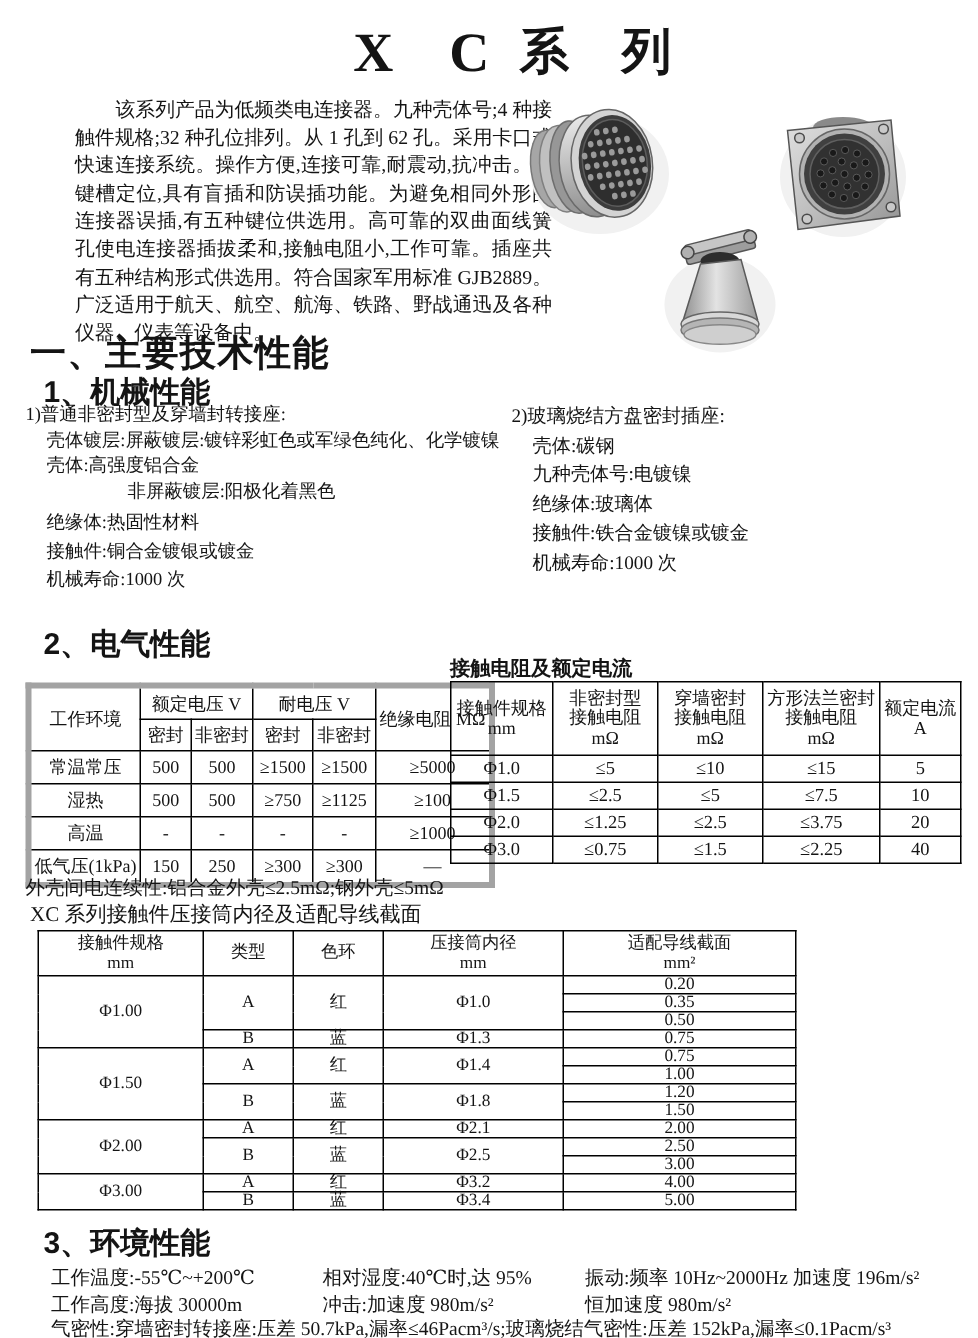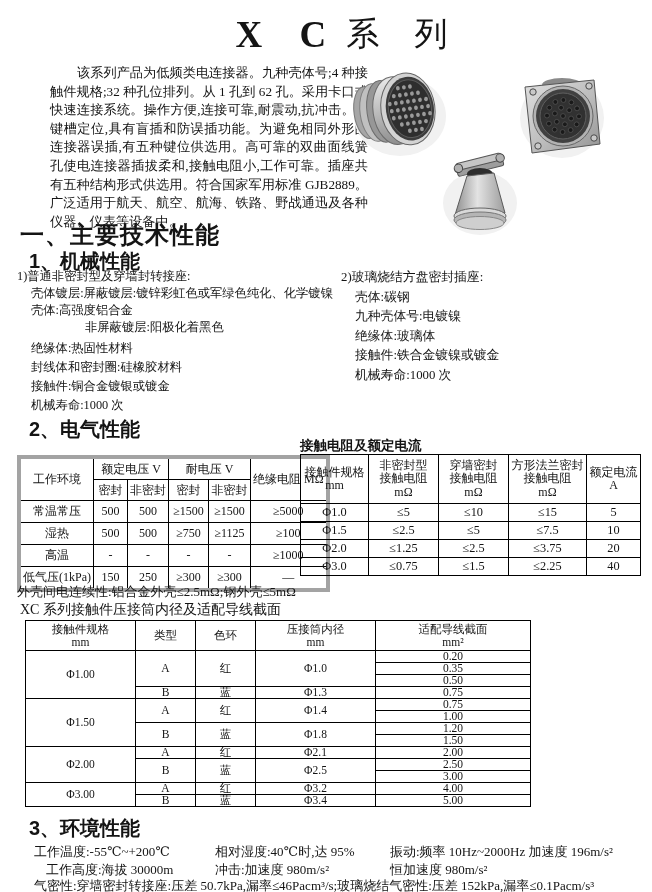--- a/index.html
+++ b/index.html
@@ -3,21 +3,21 @@
 <meta charset="utf-8">
 <style>
   html,body { margin:0; padding:0; background:#ffffff; }
   #page {
     position:relative; width:652px; height:892px; background:#fff;
     font-family:"Liberation Serif","DejaVu Serif",serif; color:#141414; overflow:hidden;
   }
   
   .title { position:absolute; top:12px; left:0; width:100%; text-align:center; white-space:nowrap; }
   .t-latin { font-family:"Liberation Serif",serif; font-size:37px; font-weight:600; letter-spacing:14px;margin-left:44px; }
-  .t-cjk { font-family:"Liberation Sans","DejaVu Sans",sans-serif; font-size:33px; font-weight:400; letter-spacing:13px; margin-left:6px; vertical-align:2px;}
+  .t-cjk { font-family:"Liberation Sans","DejaVu Sans",sans-serif; font-size:33px; font-weight:700; letter-spacing:13px; margin-left:6px; vertical-align:2px;}
   
   .intro { position:absolute; left:50px; top:64px; width:318px; font-size:13.2px; line-height:18.6px;
            text-align:justify; text-indent:27px; }
   
   .photo { position:absolute; }
   .photo.plug { left:352px; top:64px; }
   .photo.flange { left:519px; top:72px; }
   .photo.backshell { left:442px; top:148px; }
   
   .h1 { position:absolute; left:20px; top:219px; font-family:"Liberation Sans","DejaVu Sans",sans-serif;
@@ -194,21 +194,20 @@
 
   <div class="h1">一、主要技术性能</div>
   <div class="h2" id="mech-h">1、机械性能</div>
 
   <div class="mech-left">
     <div>1)普通非密封型及穿墙封转接座:</div>
     <div class="ind">壳体镀层:屏蔽镀层:镀锌彩虹色或军绿色纯化、化学镀镍</div>
     <div class="ind">壳体:高强度铝合金</div>
     <div class="ind2">非屏蔽镀层:阳极化着黑色</div>
     <div class="ind sp1">绝缘体:热固性材料</div>
-    <div class="ind sp2">封线体和密封圈:硅橡胶材料</div>
     <div class="ind sp2">接触件:铜合金镀银或镀金</div>
     <div class="ind sp2">机械寿命:1000 次</div>
   </div>
 
   <div class="mech-right">
     <div>2)玻璃烧结方盘密封插座:</div>
     <div class="ind">壳体:碳钢</div>
     <div class="ind">九种壳体号:电镀镍</div>
     <div class="ind">绝缘体:玻璃体</div>
     <div class="ind">接触件:铁合金镀镍或镀金</div>
@@ -424,18 +423,18 @@
         <td>Φ3.4</td>
         <td>5.00</td>
       </tr>
     </tbody>
   </table>
 
   <div class="h2" id="env-h">3、环境性能</div>
   <div class="env-item" style="left:34px;top:843px;">工作温度:-55℃~+200℃</div>
   <div class="env-item" style="left:215px;top:843px;">相对湿度:40℃时,达 95%</div>
   <div class="env-item" style="left:390px;top:843px;">振动:频率 10Hz~2000Hz 加速度 196m/s²</div>
-  <div class="env-item" style="left:46px;top:861px;">工作高度:海拔 30000m</div>
+  <div class="env-item" style="left:34px;top:861px;">工作高度:海拔 30000m</div>
   <div class="env-item" style="left:215px;top:861px;">冲击:加速度 980m/s²</div>
   <div class="env-item" style="left:390px;top:861px;">恒加速度 980m/s²</div>
   <div class="env-item" style="left:34px;top:877px;">气密性:穿墙密封转接座:压差 50.7kPa,漏率≤46Pacm³/s;玻璃烧结气密性:压差 152kPa,漏率≤0.1Pacm/s³</div>
 
 </div>
 
 </body></html>

